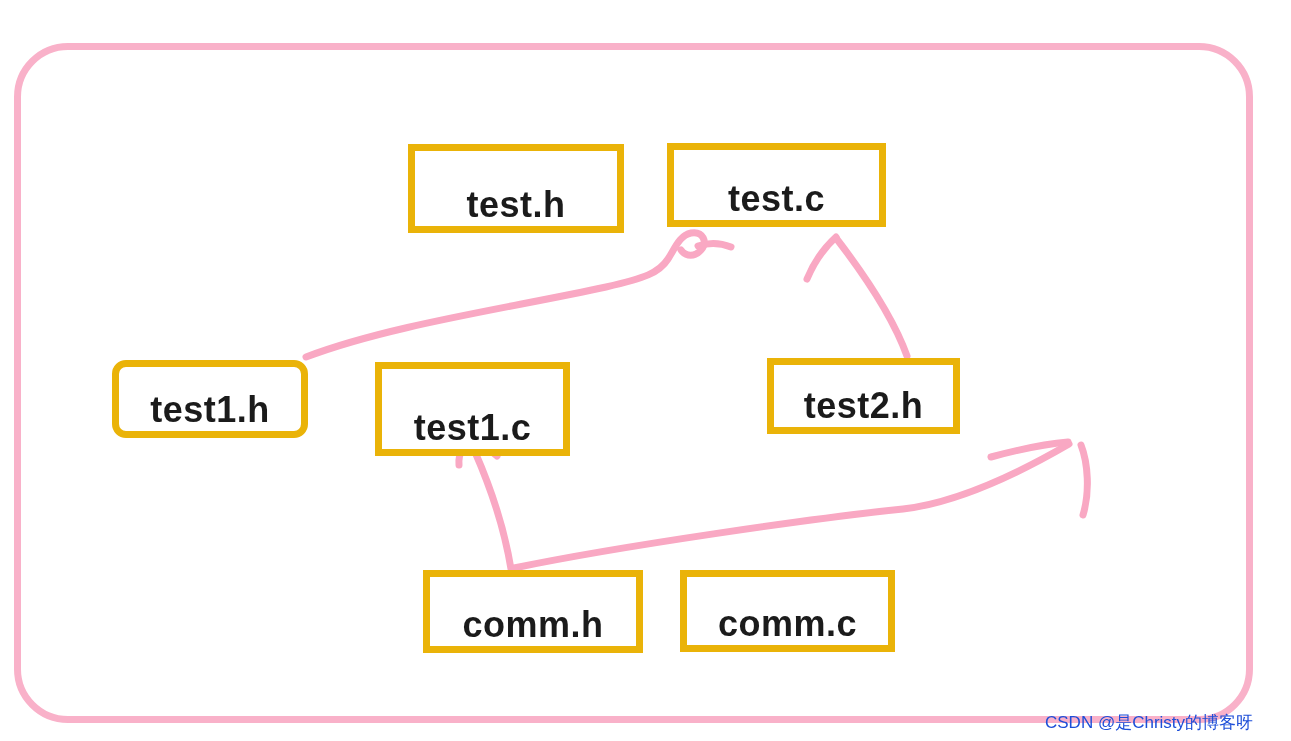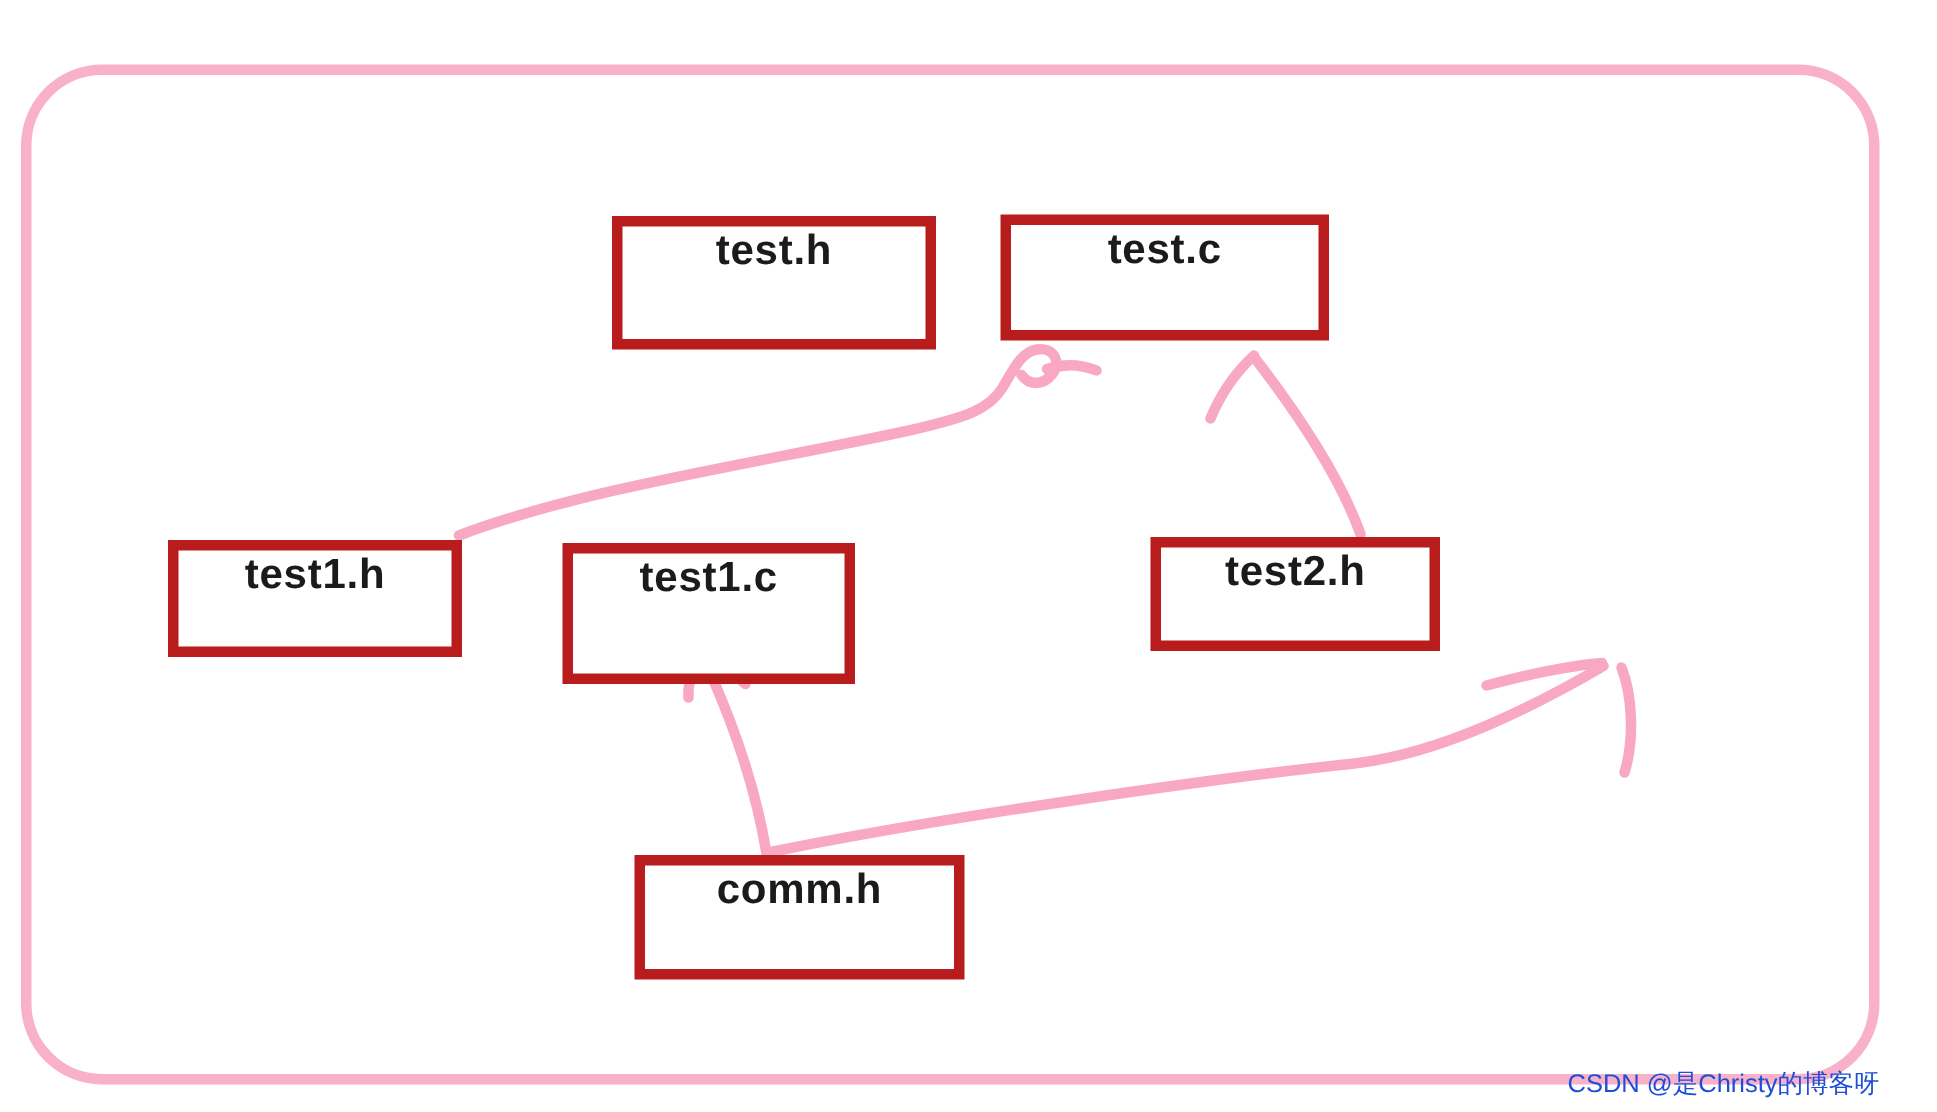--- a/index.html
+++ b/index.html
@@ -18,32 +18,32 @@
     border:7px solid #f9b1c9;
     border-radius:54px;
     z-index:1;
   }
   .arrow-layer{
     position:absolute;left:0;top:0;z-index:2;
   }
   .node{
     position:absolute;
     box-sizing:border-box;
-    border:7px solid #b91c1c;
+    border:7px solid #eab308;
     background:#ffffff;
-    display:flex;align-items:flex-start;justify-content:center;
+    display:flex;align-items:flex-end;justify-content:center;
     font-weight:bold;
-    font-size:28px;
+    font-size:36px;
     color:#1b1b1b;
     letter-spacing:0.5px;
     z-index:3;
   }
   .n-test-h  {left:408px; top:144px; width:216px; height:89px;}
   .n-test-c  {left:667px; top:143px; width:219px; height:84px;}
-  .n-test1-h {left:112px; top:360px; width:196px; height:78px;}
+  .n-test1-h {left:112px; top:360px; width:196px; height:78px;border-radius:14px;}
   .n-test1-c {left:375px; top:362px; width:195px; height:94px;}
   .n-test2-h {left:767px; top:358px; width:193px; height:76px;}
   .n-test2-c {left:1012px;top:358px; width:194px; height:79px;}
   .n-comm-h  {left:423px; top:570px; width:220px; height:83px;}
   .n-comm-c  {left:680px; top:570px; width:215px; height:82px;}
   .watermark{
     position:absolute;
     left:1045px;top:711px;
     font-size:17px;
     color:#1d4ed8;
@@ -89,16 +89,19 @@
     </div>
   <div class="node n-test1-c">
       <span>test1.c</span>
     </div>
   <div class="node n-test2-h">
       <span>test2.h</span>
     </div>
   <div class="node n-comm-h">
       <span>comm.h</span>
     </div>
+  <div class="node n-comm-c">
+      <span>comm.c</span>
+    </div>
 
   <div class="watermark">CSDN @是Christy的博客呀</div>
 
 </div>
 
 </body></html>

